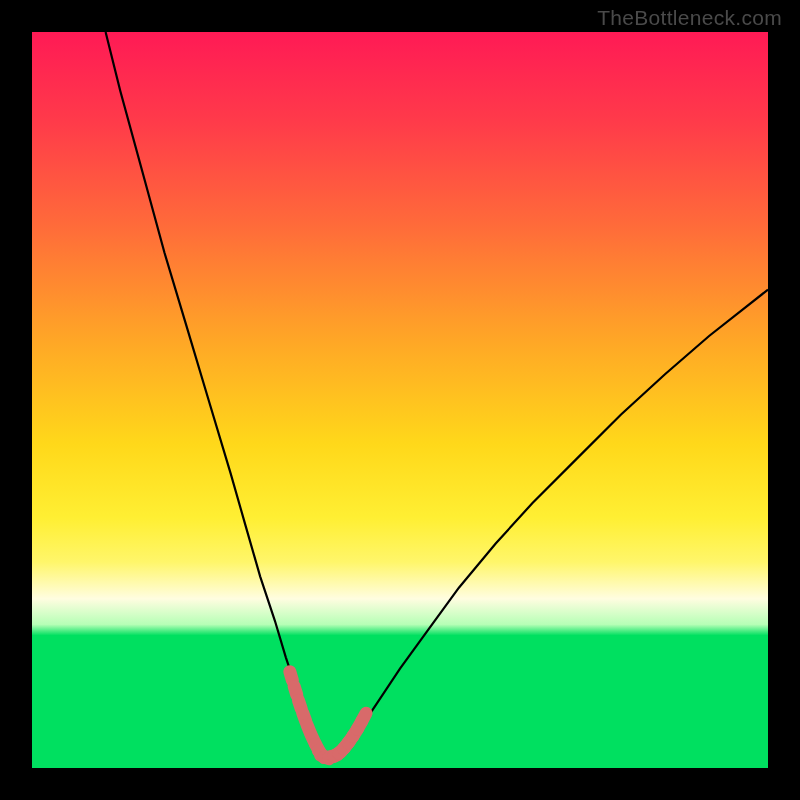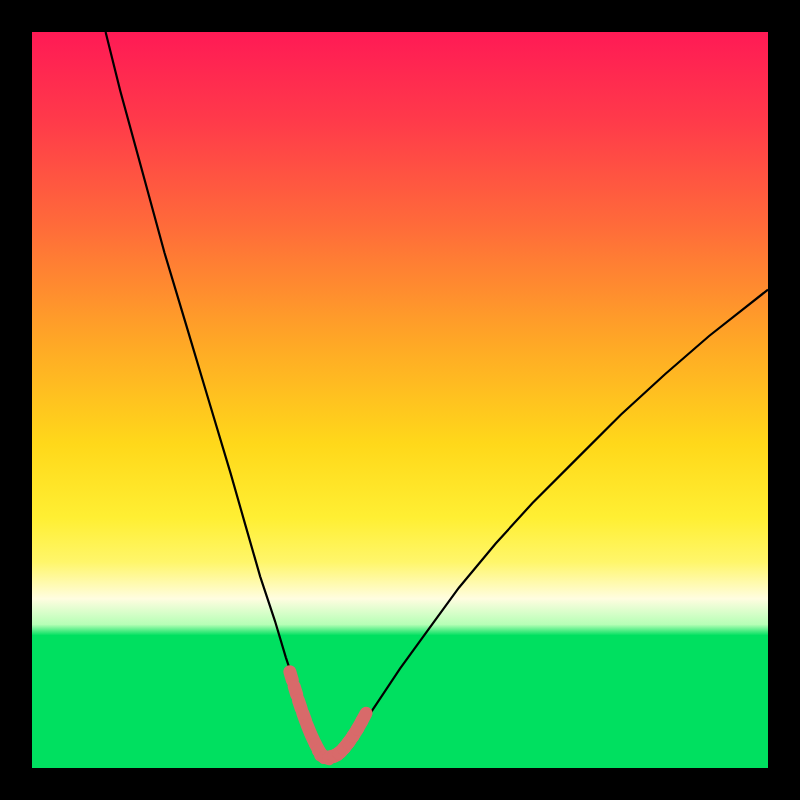--- a/index.html
+++ b/index.html
@@ -80,13 +80,14 @@
           <rect x="294.4" y="715.5" width="22" height="13" rx="6.5" fill="#d86a6a" transform="rotate(-33.7 305.4 722.0)"></rect>
           <rect x="298.9" y="711.8" width="22" height="13" rx="6.5" fill="#d86a6a" transform="rotate(-45.0 309.9 718.3)"></rect>
           <rect x="303.3" y="706.7" width="22" height="13" rx="6.5" fill="#d86a6a" transform="rotate(-51.3 314.3 713.2)"></rect>
           <rect x="307.7" y="700.8" width="22" height="13" rx="6.5" fill="#d86a6a" transform="rotate(-54.8 318.7 707.3)"></rect>
           <rect x="312.1" y="694.2" width="22" height="13" rx="6.5" fill="#d86a6a" transform="rotate(-57.7 323.1 700.7)"></rect>
           <rect x="316.5" y="686.8" width="22" height="13" rx="6.5" fill="#d86a6a" transform="rotate(-60.3 327.5 693.3)"></rect>
           <rect x="320.9" y="678.7" width="22" height="13" rx="6.5" fill="#d86a6a" transform="rotate(-61.4 331.9 685.2)"></rect>
         </g>
     </svg>
   </div>
+  <div class="watermark">TheBottleneck.com</div>
 </div>
 
 </body></html>

